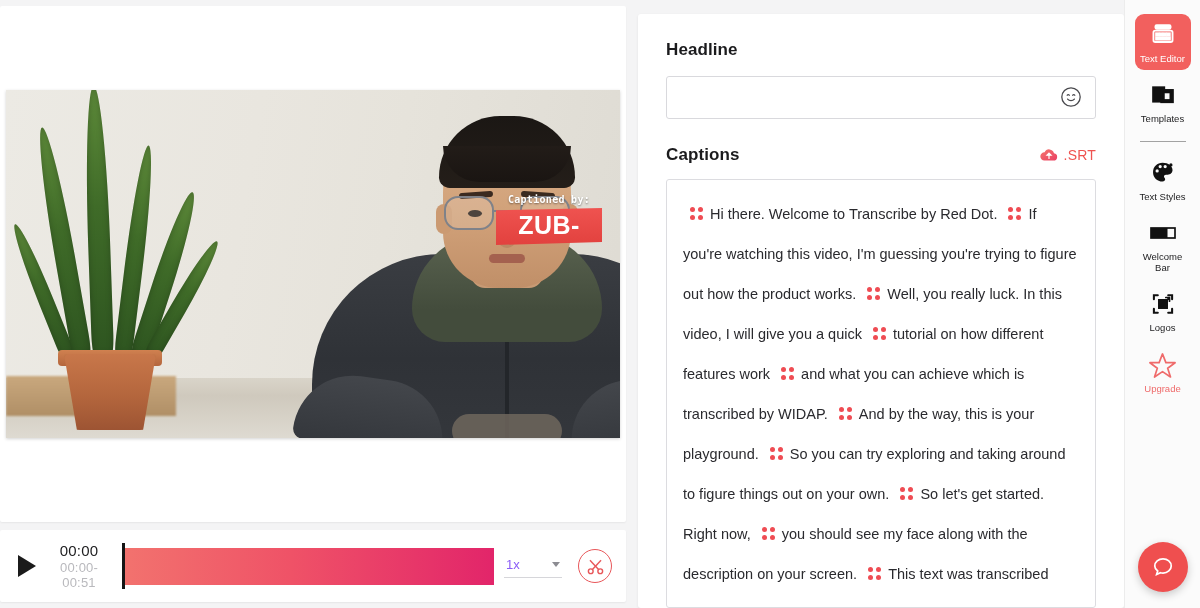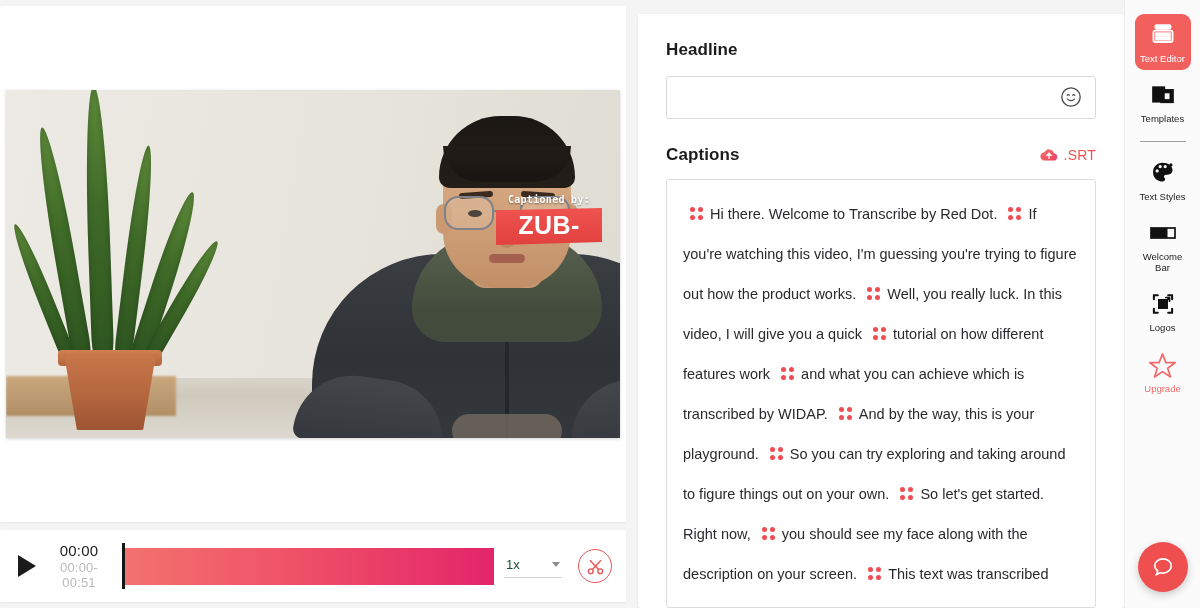--- a/index.html
+++ b/index.html
@@ -210,21 +210,21 @@
   .track{
     flex:1 1 auto; height:37px;
     background: linear-gradient(90deg,#f2726e 0%, #ef5267 45%, #e2256a 100%);
     cursor:pointer;
   }
   .speed{
     flex:0 0 auto; width:58px; border-bottom:1px solid #d6d6da;
     display:flex; align-items:center; justify-content:space-between;
     padding:2px 2px 5px 2px; cursor:pointer;
   }
-  .speed-val{ font-size:13px; color:#14532d;}
+  .speed-val{ font-size:13px; color:#8b5cf6;}
   .caret{ width:0;height:0;border-style:solid;border-width:5px 4px 0 4px;border-color:#8c8c92 transparent transparent transparent;}
   .cut-btn{
     flex:0 0 auto; width:34px; height:34px; border-radius:50%;
     border:1.6px solid #e8575a; display:flex; align-items:center; justify-content:center;
     color:#e8575a; cursor:pointer; margin-left:6px;
   }
 
   
   .mid-col{
     width:486px; height:608px;

